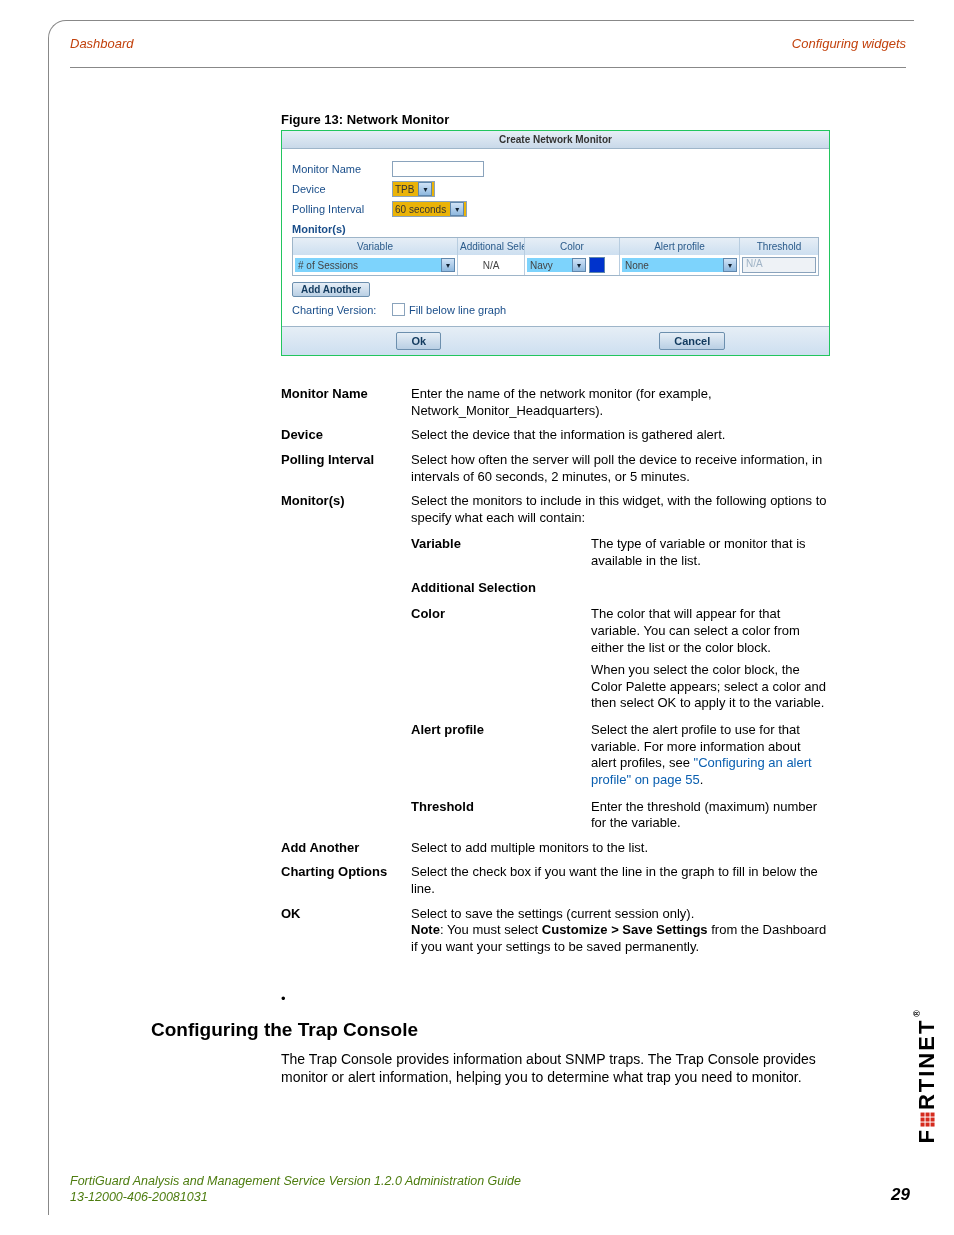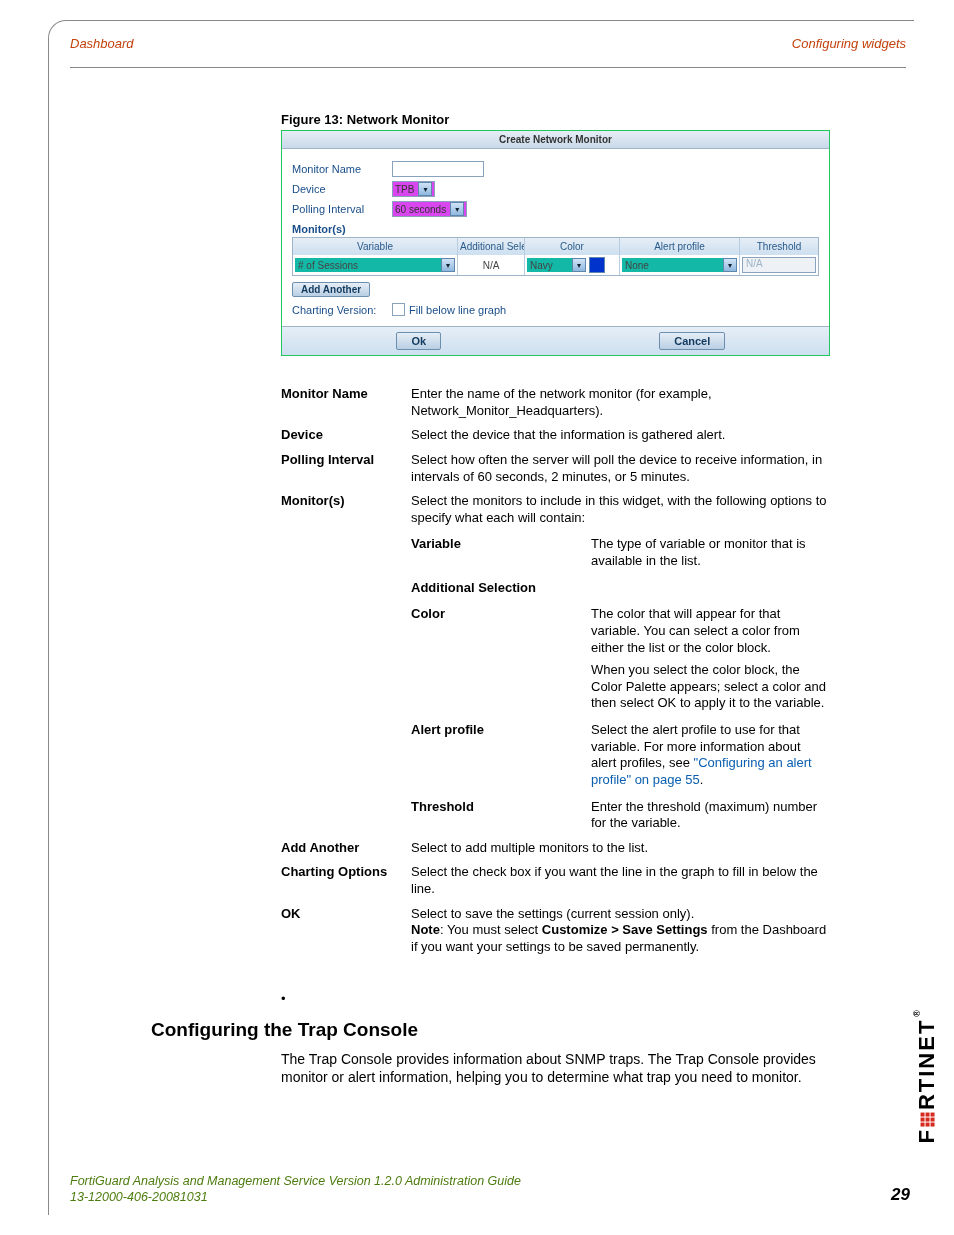--- a/index.html
+++ b/index.html
@@ -72,21 +72,21 @@
     border: 1px solid #8aa3bc;
     background: #fff;
     height: 14px;
     width: 90px;
     display: inline-block;
   }
   .scr-select {
     display: inline-flex;
     align-items: center;
     border: 1px solid #8aa3bc;
-    background: #d946ef;
+    background: #eab308;
     height: 14px;
     font-size: 10px;
     color: #333;
     padding: 0 2px;
   }
   .scr-select .dd {
     width: 12px; height: 12px;
     background: linear-gradient(to bottom,#d0e3f6,#8fb9df);
     border: 1px solid #5f87ad;
     display: inline-flex; align-items: center; justify-content: center;
@@ -103,21 +103,21 @@
   .c-var { width: 160px; }
   .c-add { width: 62px; }
   .c-col { width: 90px; }
   .c-alert { width: 115px; }
   .c-thr { flex: 1; border-right: none; }
   .scr-trow { display: flex; background: #fff; font-size: 10px; color: #444; }
   .scr-trow .cell { padding: 2px; display: flex; align-items: center; }
   .dd-box {
     flex: 1;
     display: inline-flex; align-items: center; justify-content: space-between;
-    background: #14b8a6;
+    background: #7dd3fc;
     height: 14px;
     padding-left: 3px;
   }
   .dd-box .dd {
     width: 12px; height: 12px;
     background: linear-gradient(to bottom,#d0e3f6,#8fb9df);
     border: 1px solid #5f87ad;
     display: inline-flex; align-items: center; justify-content: center;
     font-size: 8px; color: #123;
   }

